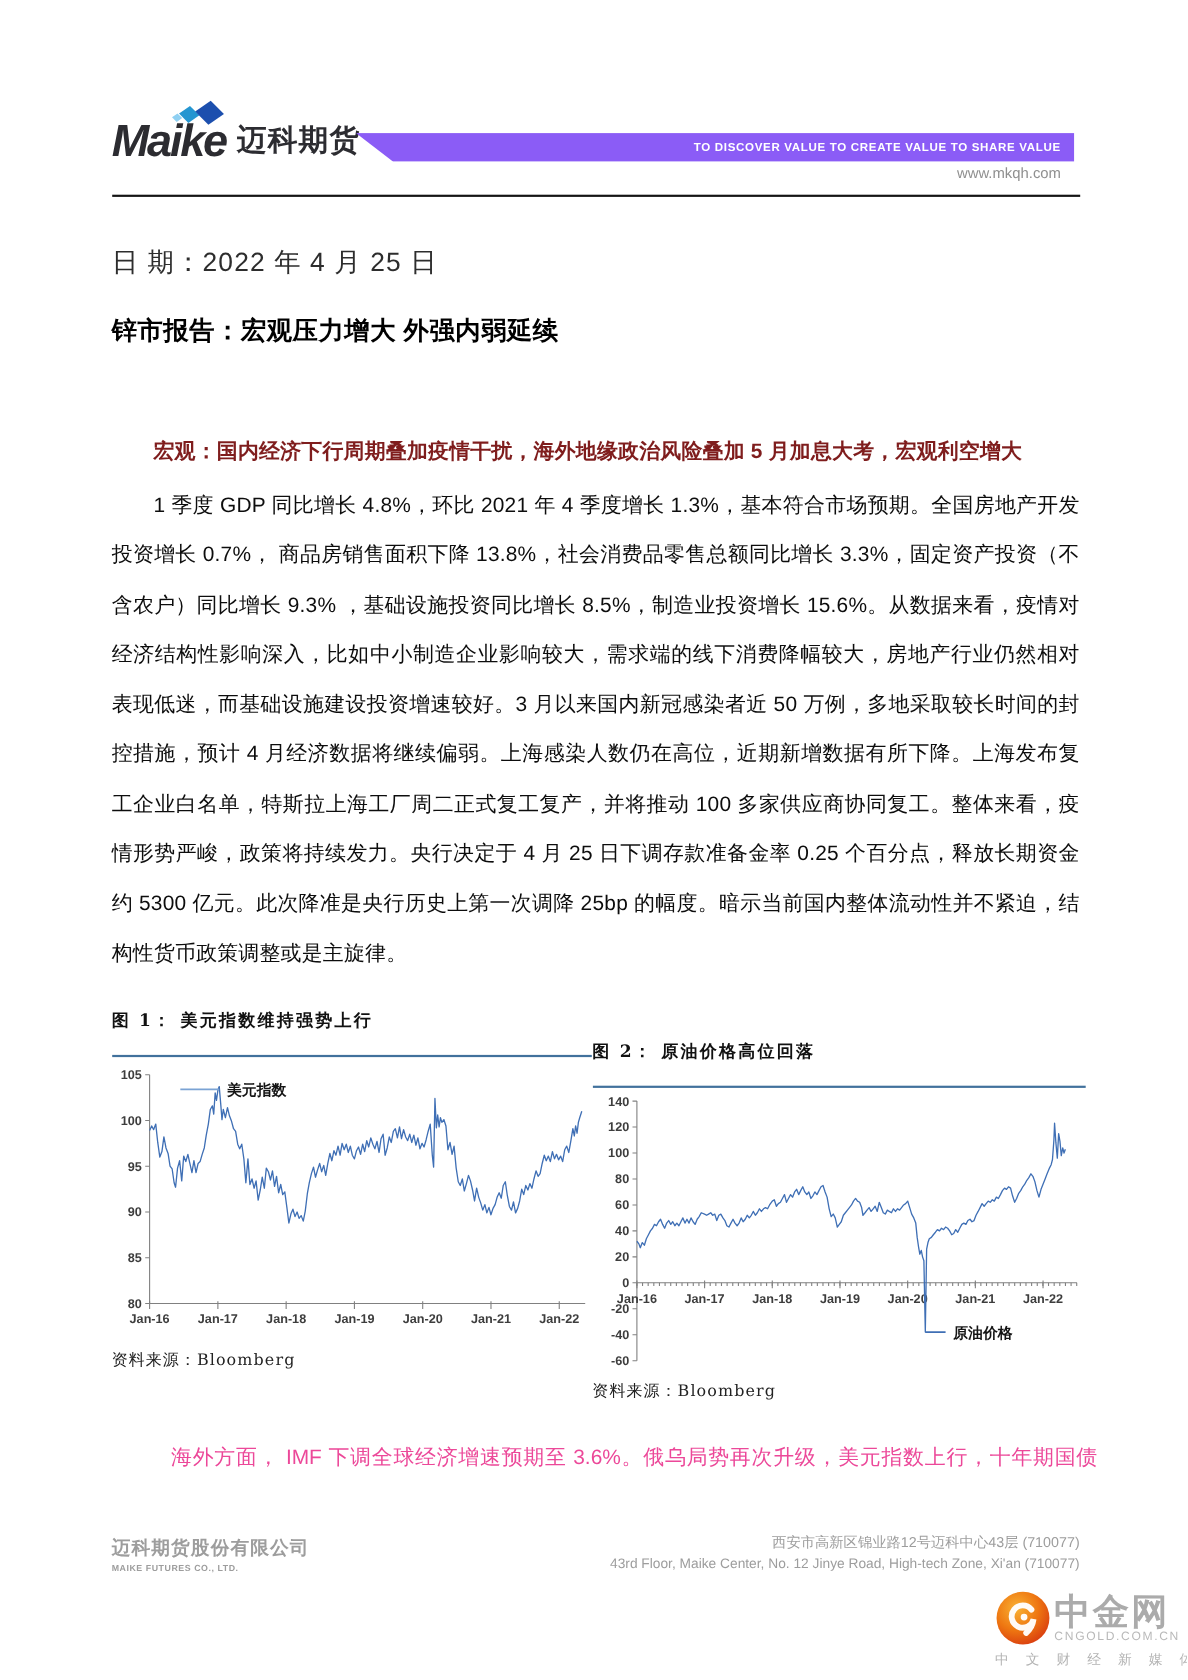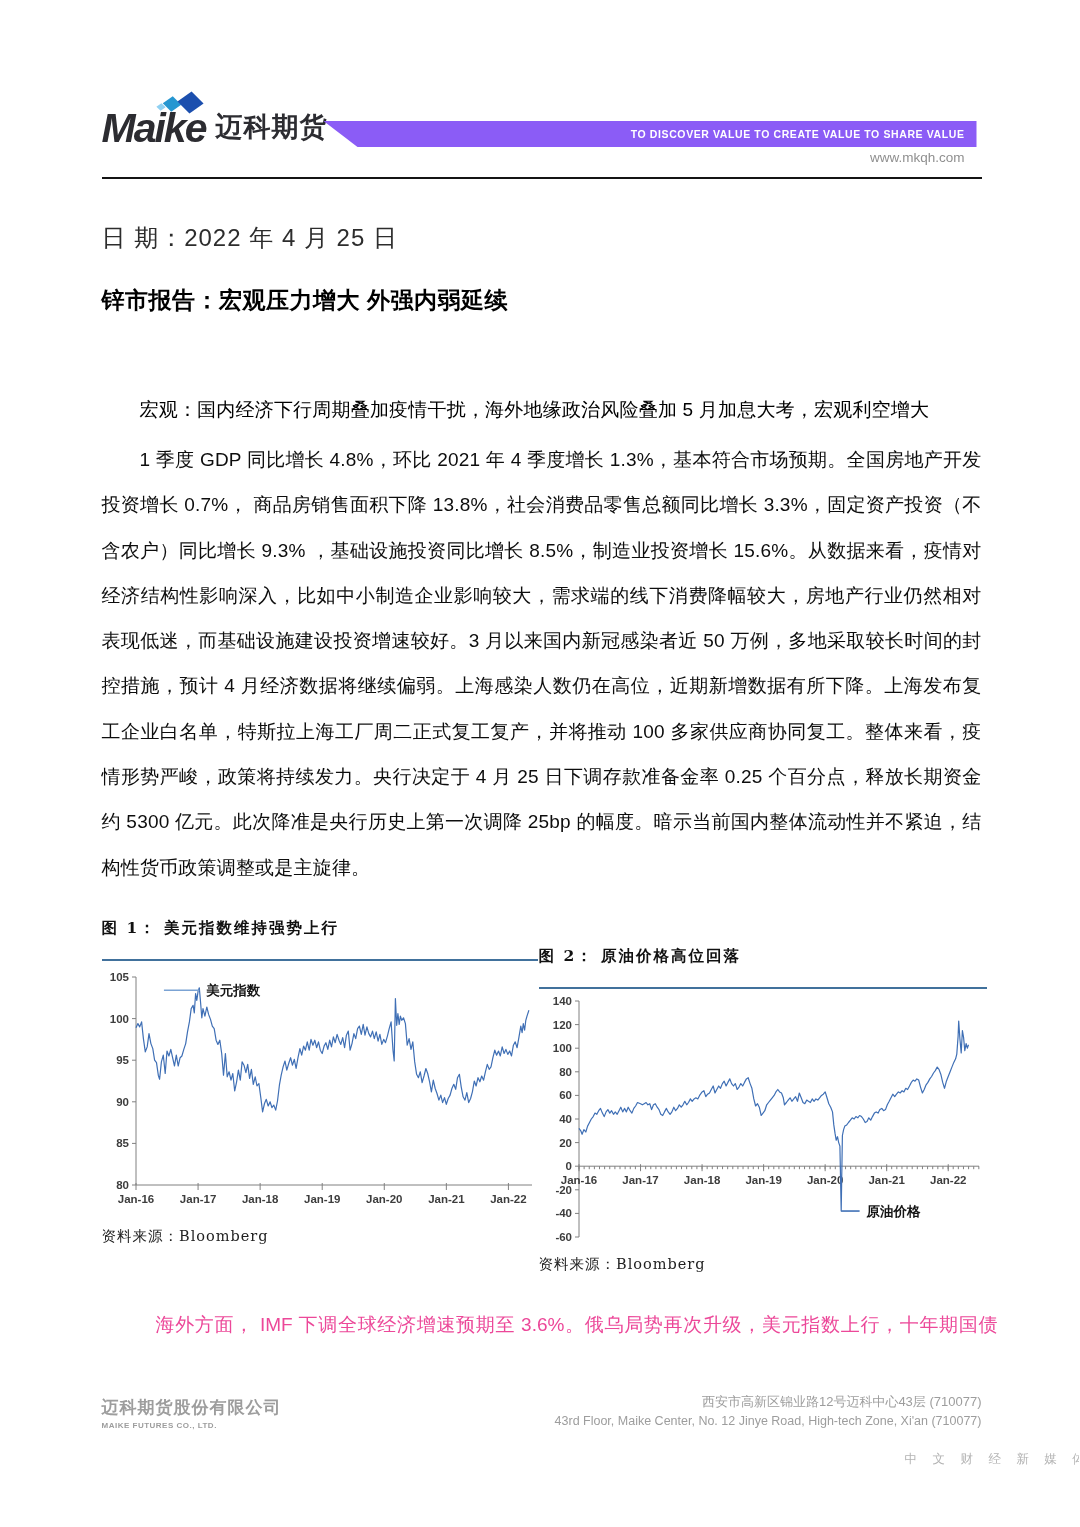--- a/index.html
+++ b/index.html
@@ -19,21 +19,21 @@
             clip-path:polygon(0 0,100% 0,100% 100%,34px 100%);
             color:#ffffff; font-size:10.5px; font-weight:bold; letter-spacing:0.6px;
             text-align:right; line-height:26px; padding-right:12px; }
   .website { position:absolute; left:322px; top:150px; width:653px; text-align:right; padding-right:12px;
              color:#8f8f8f; font-size:13.5px; }
   .rule { position:absolute; left:100px; top:177px; width:880px; height:2px; background:#141414; }
 
   
   .date  { position:absolute; left:100px; top:222px; font-size:24px; color:#2d2d2d; letter-spacing:1px; }
   .title { position:absolute; left:100px; top:285px; font-size:23px; font-weight:bold; color:#000; letter-spacing:0.5px; }
-  .lead  { position:absolute; left:100px; top:397px; width:880px; font-size:19px; font-weight:normal; color:#000000;
+  .lead  { position:absolute; left:100px; top:397px; width:880px; font-size:19px; font-weight:bold; color:#7f1d1d;
            text-indent:2em; letter-spacing:0.2px; }
   .para1 { position:absolute; left:100px; top:437px; width:880px; font-size:19px; color:#0d0d0d;
            line-height:45.3px; text-align:justify; text-indent:2em; letter-spacing:0.2px; }
   .para2 { position:absolute; left:116px; top:1312px; width:880px; font-size:19px; color:#ec4899;
            text-align:justify; text-align-last:justify; text-indent:2em; }
 
   
   .figure { position:absolute; top:918px; }
   .fig1 { left:100px; width:436px; }
   .fig2 { left:537px; width:448px;margin-top:28px; }
@@ -250,16 +250,34 @@
   <div class="footer-left">
     <div class="co-cn">迈科期货股份有限公司</div>
     <div class="co-en">MAIKE FUTURES CO., LTD.</div>
   </div>
   <div class="footer-right">
     <div class="addr-cn">西安市高新区锦业路12号迈科中心43层 (710077)</div>
     <div class="addr-en">43rd Floor, Maike Center, No. 12 Jinye Road, High-tech Zone, Xi'an (710077)</div>
   </div>
 
   <div class="watermark">
+    <div class="wm-row">
+      <svg width="50" height="50" viewBox="0 0 52 52">
+        <defs>
+          <radialGradient id="wmg" cx="38%" cy="32%" r="75%">
+            <stop offset="0%" stop-color="#f9b233"></stop>
+            <stop offset="55%" stop-color="#ee7611"></stop>
+            <stop offset="100%" stop-color="#d83a10"></stop>
+          </radialGradient>
+        </defs>
+        <circle cx="26" cy="26" r="25" fill="url(#wmg)"></circle>
+        <path d="M34 18 A 10.5 10.5 0 1 0 36 27 Q 35 35 29 40" stroke="#ffffff" stroke-width="5.5" fill="none" stroke-linecap="round" opacity="0.96"></path>
+        <circle cx="27" cy="25" r="3.2" fill="#ffffff" opacity="0.96"></circle>
+      </svg>
+      <div class="wm-text">
+        <div class="wm-name">中金网</div>
+        <div class="wm-domain">CNGOLD.COM.CN</div>
+      </div>
+    </div>
     <div class="wm-slogan">中 文 财 经 新 媒 体</div>
   </div>
 
 </div>
 
 </body></html>

